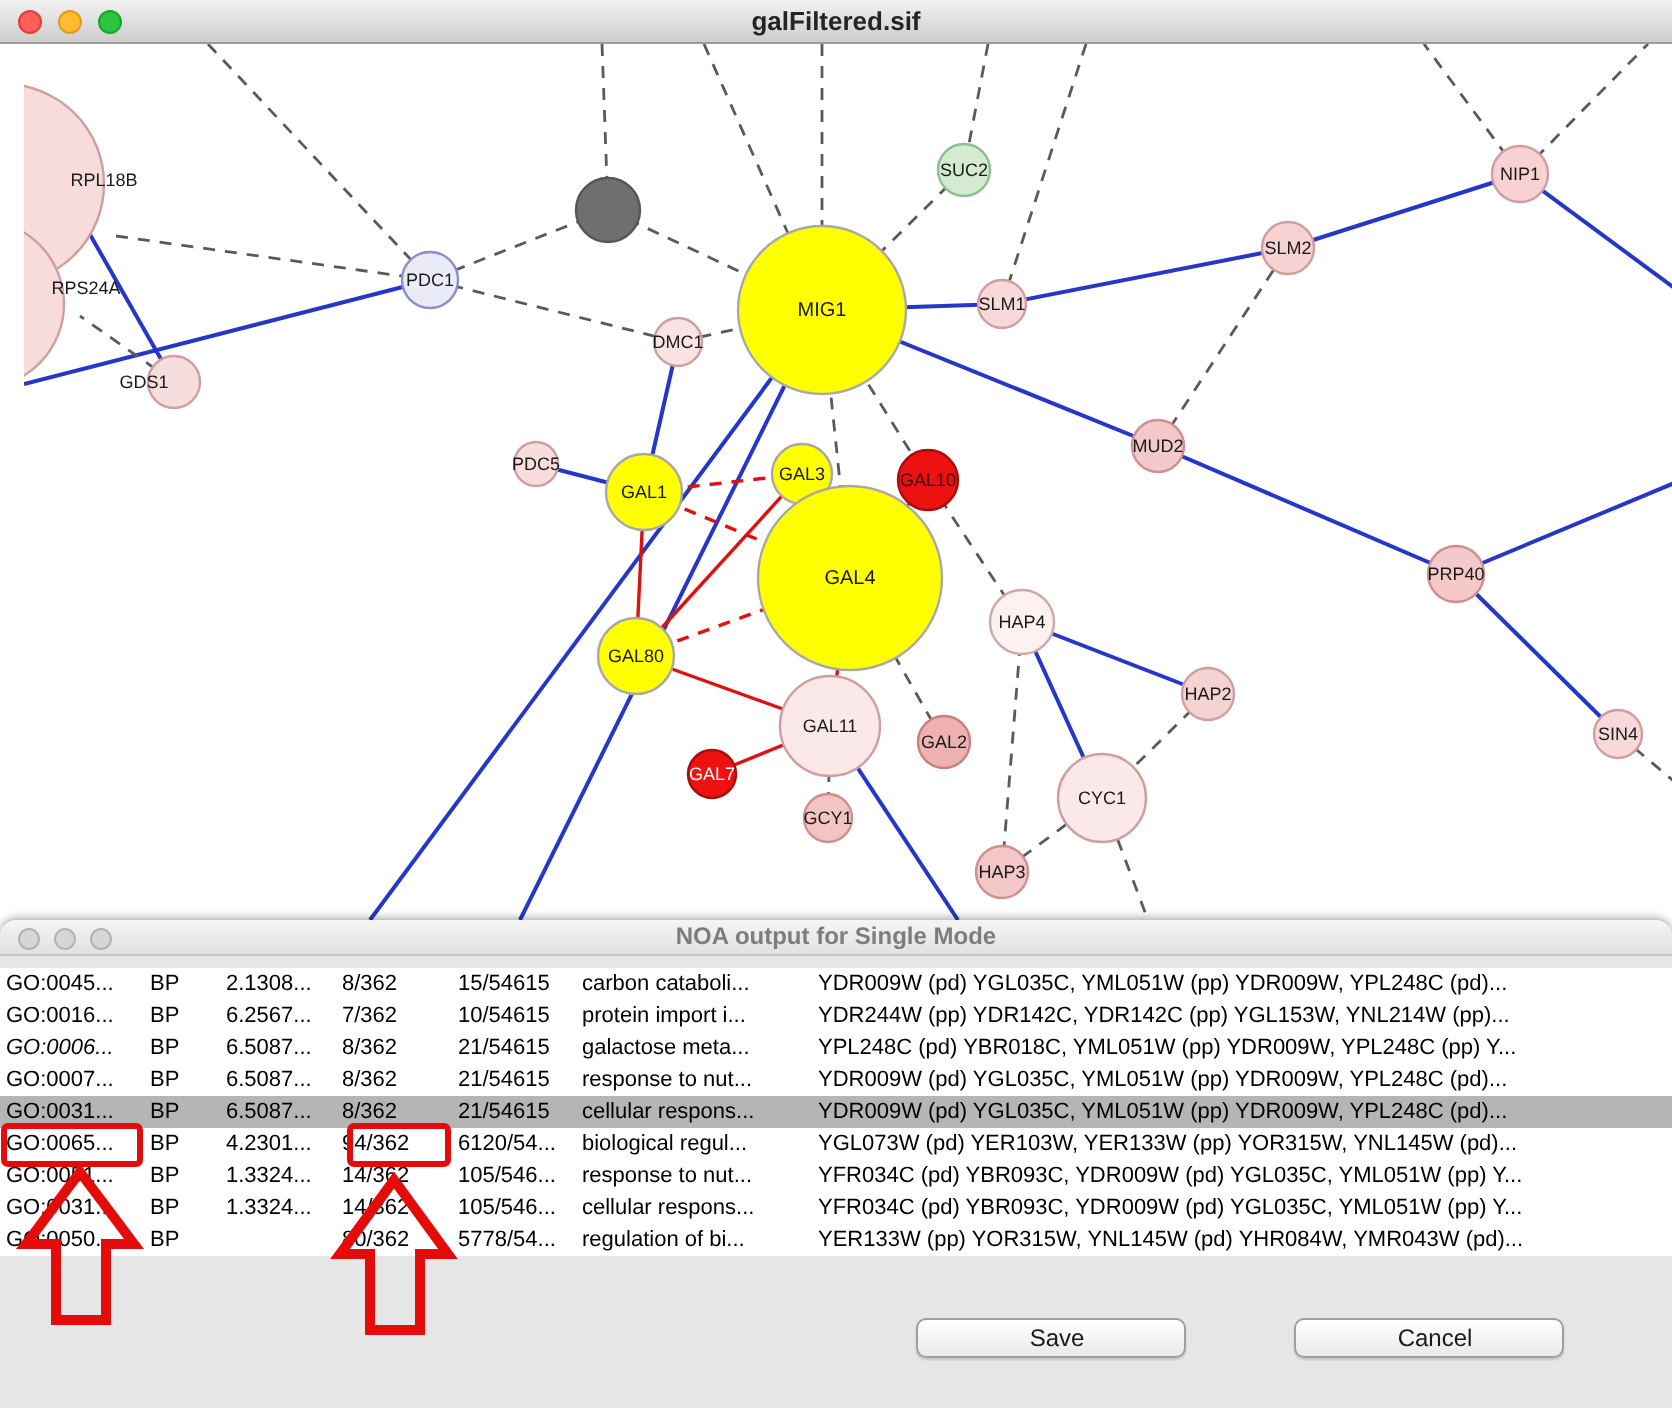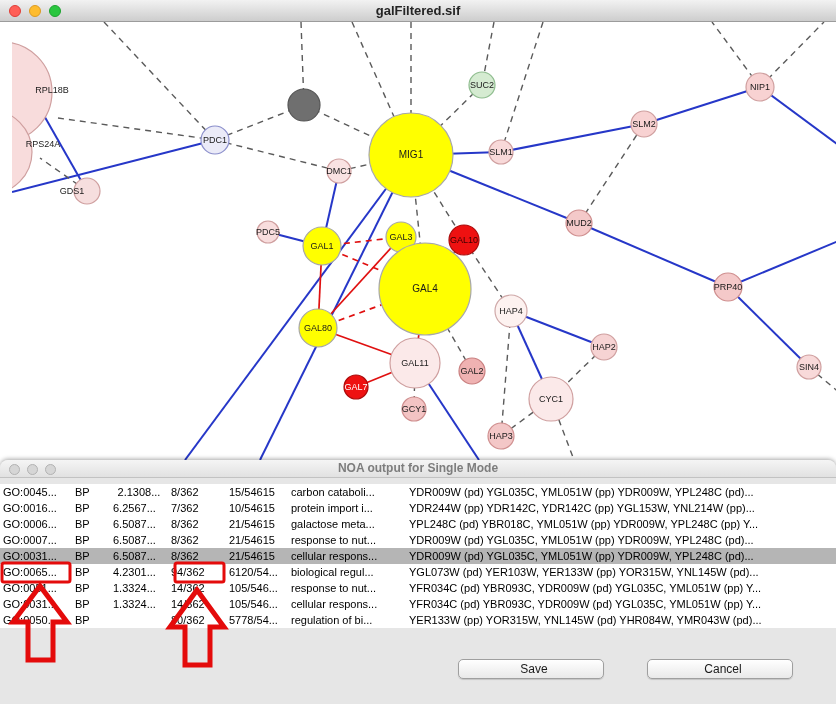--- a/index.html
+++ b/index.html
@@ -33,21 +33,21 @@
   #table-header{display:flex;height:17px;background:linear-gradient(#ffffff,#e3e3e3);
                 border-top:1px solid #bdbdbd;border-bottom:1px solid #9f9f9f;box-sizing:border-box;}
   .th{box-sizing:border-box;border-right:1px solid #c3c3c3;font-size:11px;line-height:15px;
       text-align:center;color:#1c1c1c;overflow:hidden;white-space:nowrap;flex:none;}
   #table-body{background:#fff;}
   .tr{display:flex;height:16px;background:#fff;}
   .tr.selected{background:#b5b5b5;}
   .td{box-sizing:border-box;padding:0 3px;font-size:11px;line-height:16px;color:#000;
       white-space:nowrap;overflow:hidden;flex:none;}
 
-  .mac-btn{position:absolute;top:199px;width:146px;height:20px;border:1px solid #9f9f9f;
+  .mac-btn{position:absolute;top:199px;width:135px;height:20px;border:1px solid #9f9f9f;
            border-radius:5px;background:linear-gradient(#ffffff,#e9e9e9);
            font-size:12px;color:#1a1a1a;font-family:inherit;box-shadow:0 1px 1px rgba(0,0,0,0.15);padding-left:12px;}
   #save-btn{left:458px;}
   #cancel-btn{left:647px;}
 
   
   #annotations{position:absolute;left:0;top:0;width:836px;height:704px;pointer-events:none;z-index:50;}
 </style>
 </head>
 <body>
@@ -183,37 +183,37 @@
       <span class="light2"></span>
     </div>
     <div class="title">NOA output for Single Mode</div>
   </div>
 
   <div id="noa-table">
     <div id="table-body">
         <div class="tr">
           <div class="td" style="width: 72px;">GO:0045...</div>
           <div class="td" style="width: 38px;">BP</div>
-          <div class="td" style="width: 58px; text-align: center;">2.1308...</div>
+          <div class="td" style="width: 58px;">2.1308...</div>
           <div class="td" style="width: 58px;">8/362</div>
           <div class="td" style="width: 62px;">15/54615</div>
           <div class="td" style="width: 118px;">carbon cataboli...</div>
           <div class="td" style="width: 430px;">YDR009W (pd) YGL035C, YML051W (pp) YDR009W, YPL248C (pd)...</div>
         </div>
         <div class="tr">
           <div class="td" style="width: 72px;">GO:0016...</div>
           <div class="td" style="width: 38px;">BP</div>
           <div class="td" style="width: 58px;">6.2567...</div>
           <div class="td" style="width: 58px;">7/362</div>
           <div class="td" style="width: 62px;">10/54615</div>
           <div class="td" style="width: 118px;">protein import i...</div>
           <div class="td" style="width: 430px;">YDR244W (pp) YDR142C, YDR142C (pp) YGL153W, YNL214W (pp)...</div>
         </div>
         <div class="tr">
-          <div class="td" style="width: 72px;">GO:0006...</div>
+          <div class="td" style="width: 72px; font-style: italic;">GO:0006...</div>
           <div class="td" style="width: 38px;">BP</div>
           <div class="td" style="width: 58px;">6.5087...</div>
           <div class="td" style="width: 58px;">8/362</div>
           <div class="td" style="width: 62px;">21/54615</div>
           <div class="td" style="width: 118px;">galactose meta...</div>
           <div class="td" style="width: 430px;">YPL248C (pd) YBR018C, YML051W (pp) YDR009W, YPL248C (pp) Y...</div>
         </div>
         <div class="tr">
           <div class="td" style="width: 72px;">GO:0007...</div>
           <div class="td" style="width: 38px;">BP</div>

